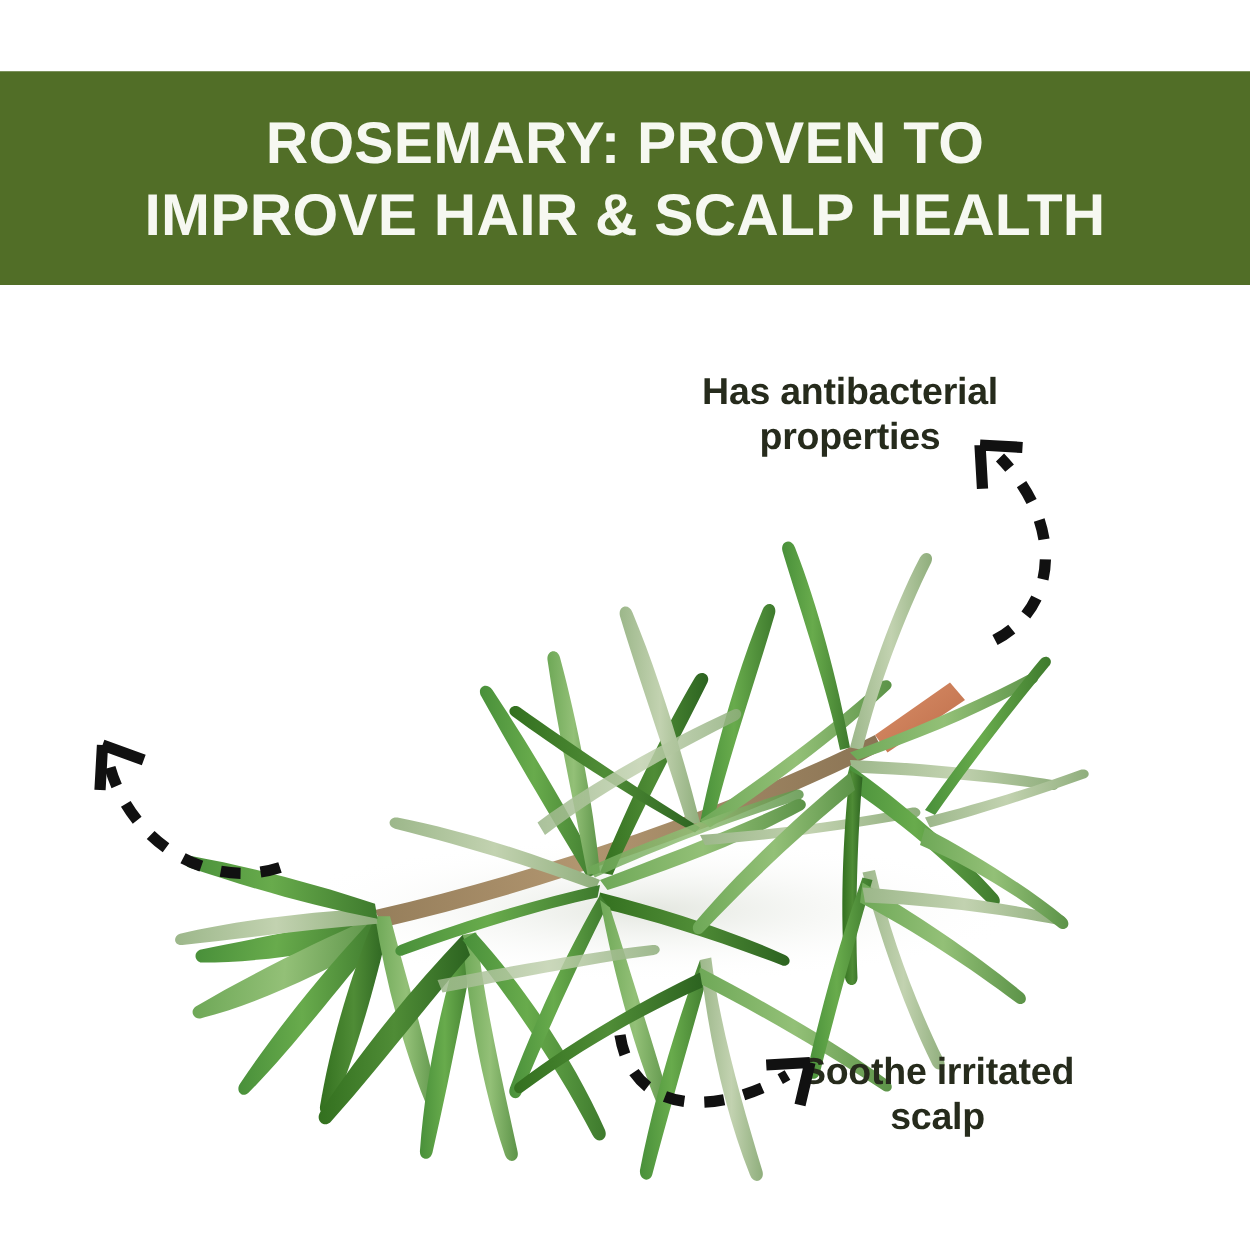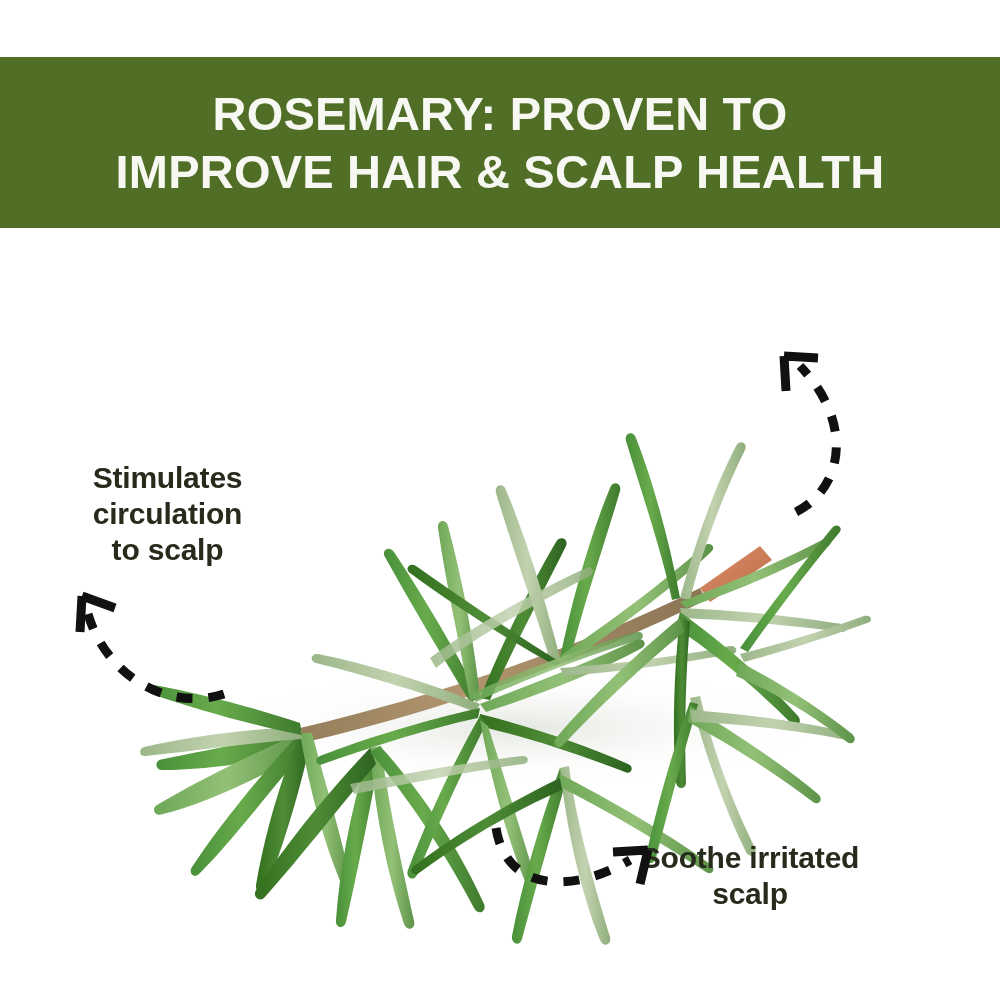--- a/index.html
+++ b/index.html
@@ -222,24 +222,23 @@
       </g>
     </g>
 
     <g opacity="0.85">
       <path d="M430 430 C 470 400, 530 366, 586 340 C 592 337, 596 344, 590 348 C 534 376, 474 410, 436 440 Z" fill="url(#gLeafC)"></path>
       <path d="M470 466 C 520 444, 582 420, 636 404 C 643 402, 646 410, 639 412 C 586 428, 524 452, 476 474 Z" fill="url(#gLeafB)"></path>
       <path d="M350 556 C 404 546, 468 534, 522 528 C 529 527, 530 535, 523 536 C 470 543, 406 556, 354 566 Z" fill="url(#gLeafC)"></path>
     </g>
   </svg>
 
-
-  <div class="callout" id="callout-circulation">Stimulates
-circulation
-to scalp</div>
+  <div class="callout" id="callout-antibacterial">Has antibacterial
+properties</div>
+
 
   <div class="callout" id="callout-soothe">Soothe irritated
 scalp</div>
 
   <svg id="arrows" viewBox="0 0 1000 1000">
 
     <g>
       <path d="M796 512 C 846 486, 852 420, 800 366" fill="none" stroke="#111111" stroke-width="9" stroke-linecap="butt" stroke-dasharray="16 16"></path>
       <path d="M784 356 L 786 391 M784 356 L 818 358" fill="none" stroke="#111111" stroke-width="9" stroke-linecap="butt"></path>
     </g>

